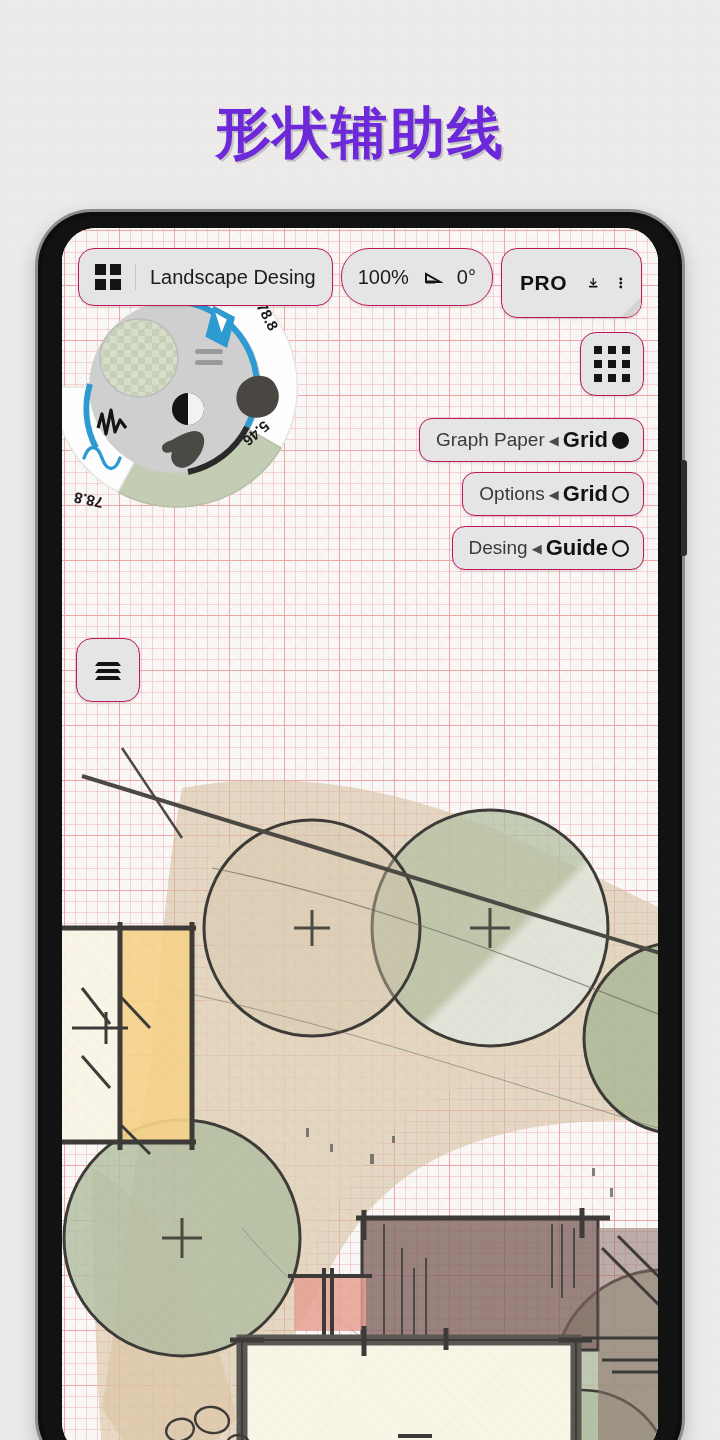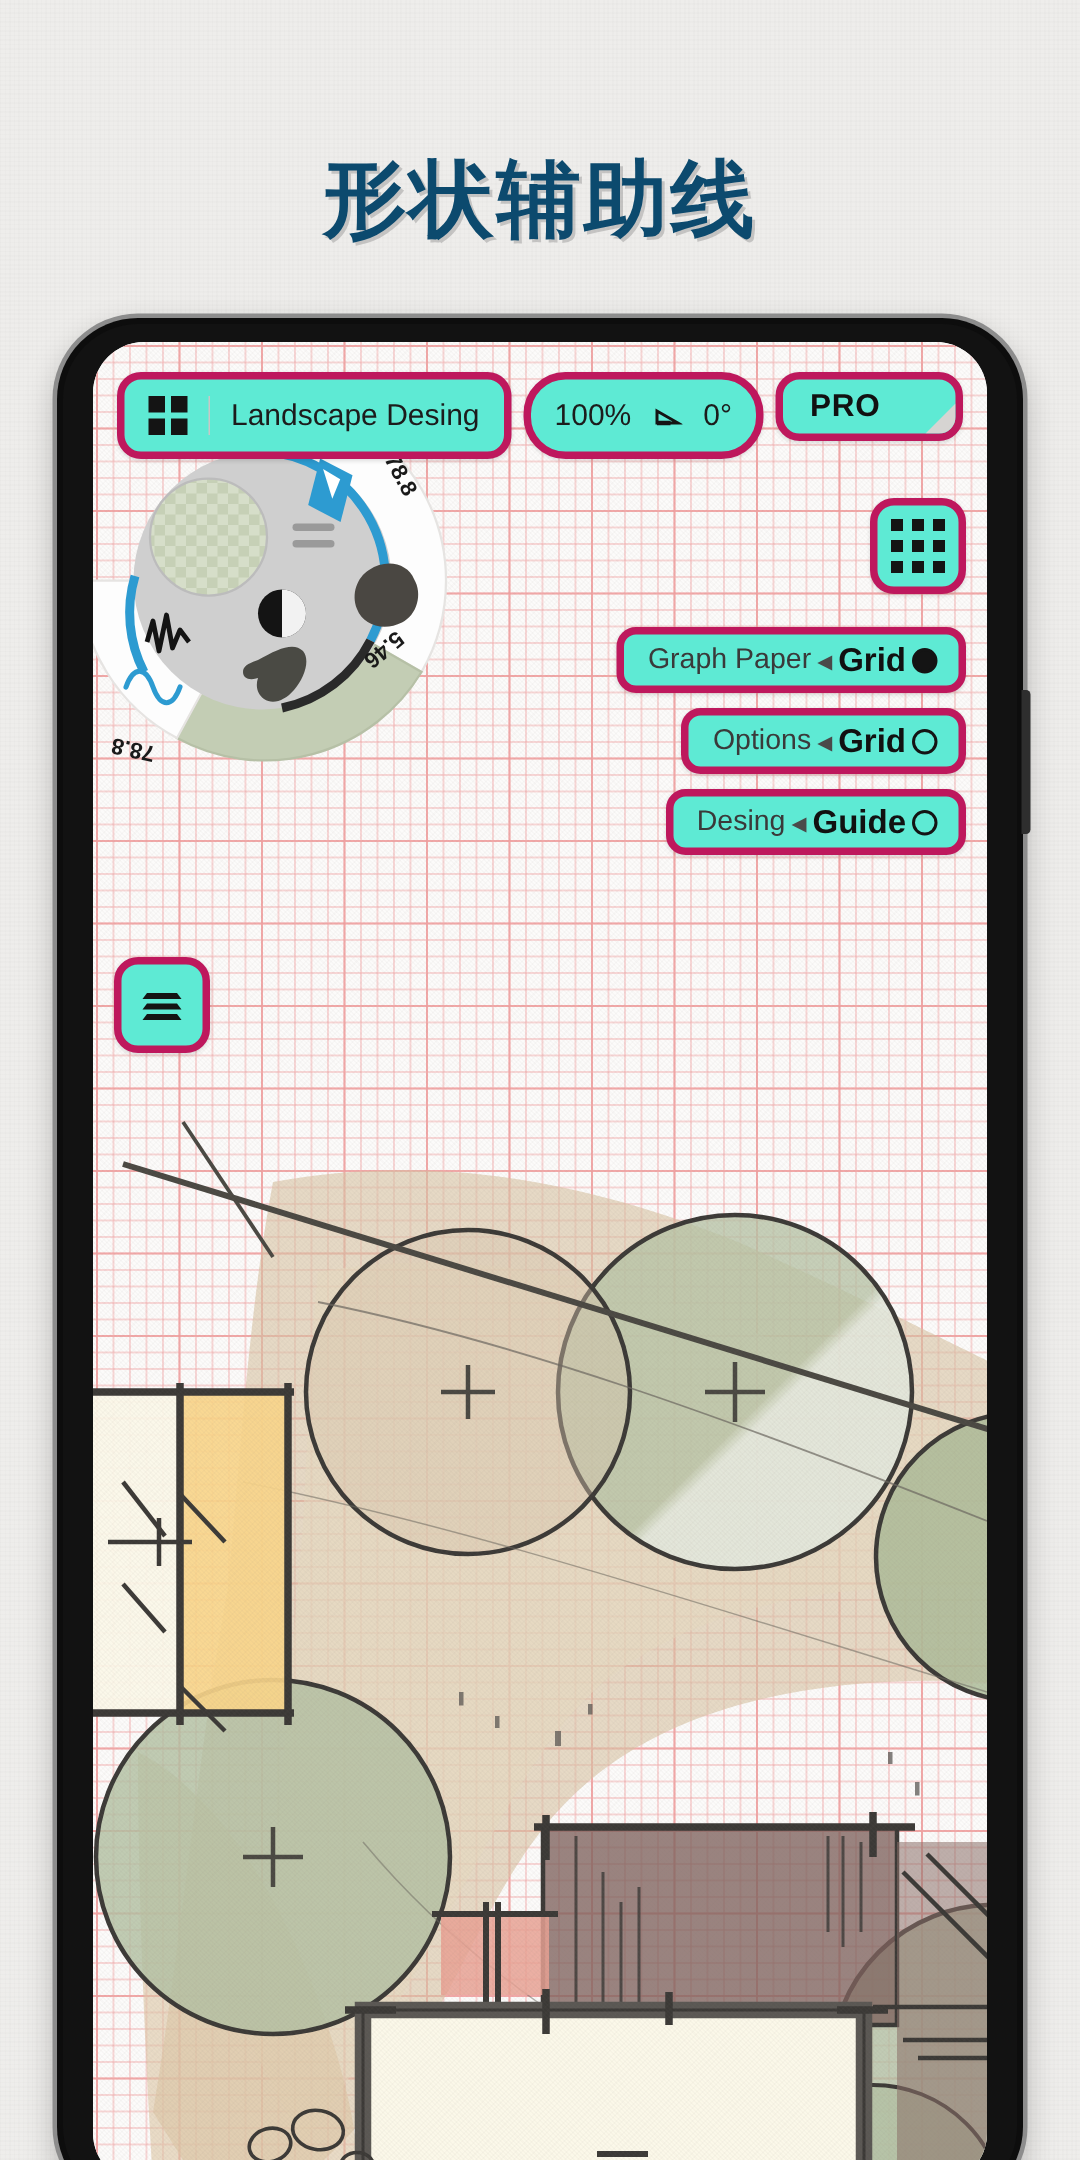--- a/index.html
+++ b/index.html
@@ -30,21 +30,21 @@
 
   
   .headline {
     position: absolute;
     top: 96px;
     left: 0;
     width: 720px;
     text-align: center;
     font-size: 56px;
     font-weight: bold;
-    color: #0c4a6e;
+    color: #6d28d9;
     letter-spacing: 2px;
     text-shadow: 2px 2px 0 rgba(120,120,120,0.35);
     z-index: 3;
   }
 
   
   .phone {
     position: absolute;
     left: 38px;
     top: 212px;
@@ -114,22 +114,22 @@
   
   .drawing {
     position: absolute;
     inset: 0;
     width: 100%;
     height: 100%;
   }
 
   
   .chip {
-    background: #5eead4;
-    border: 5px solid #be185d;
+    background: #e5e5e5;
+    border: 1px solid #be185d;
     border-radius: 15px;
     box-shadow: 0 1px 3px rgba(0,0,0,0.13);
     display: flex;
     align-items: center;
   }
 
   
   .toolbar {
     position: absolute;
     left: 16px;
@@ -149,21 +149,21 @@
   .tb-zoom {
     flex: 0 0 auto;
     height: 58px;
     padding: 0 16px;
     gap: 14px;
     border-radius: 28px;
     justify-content: center;
   }
   .tb-pro {
     flex: 1 1 auto;
-    height: 46px;
+    height: 70px;
     padding: 0 18px;
     gap: 20px;
     border-radius: 16px;
     justify-content: space-between;
     position: relative;
     overflow: hidden;
   }
   .tb-pro::after {
     content: "";
     position: absolute;

